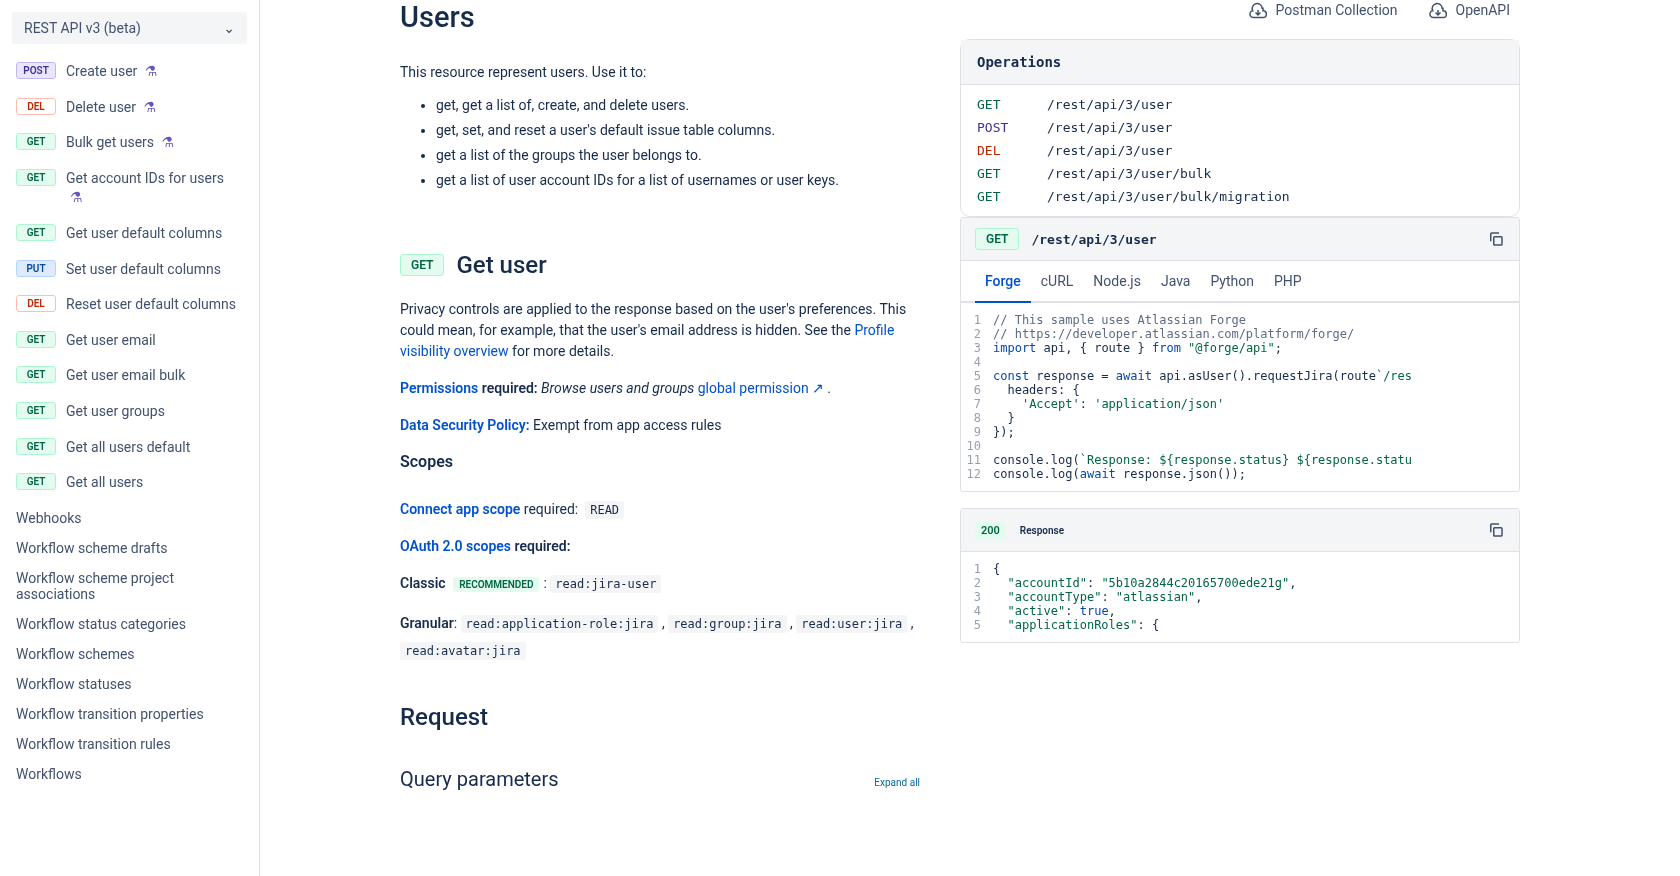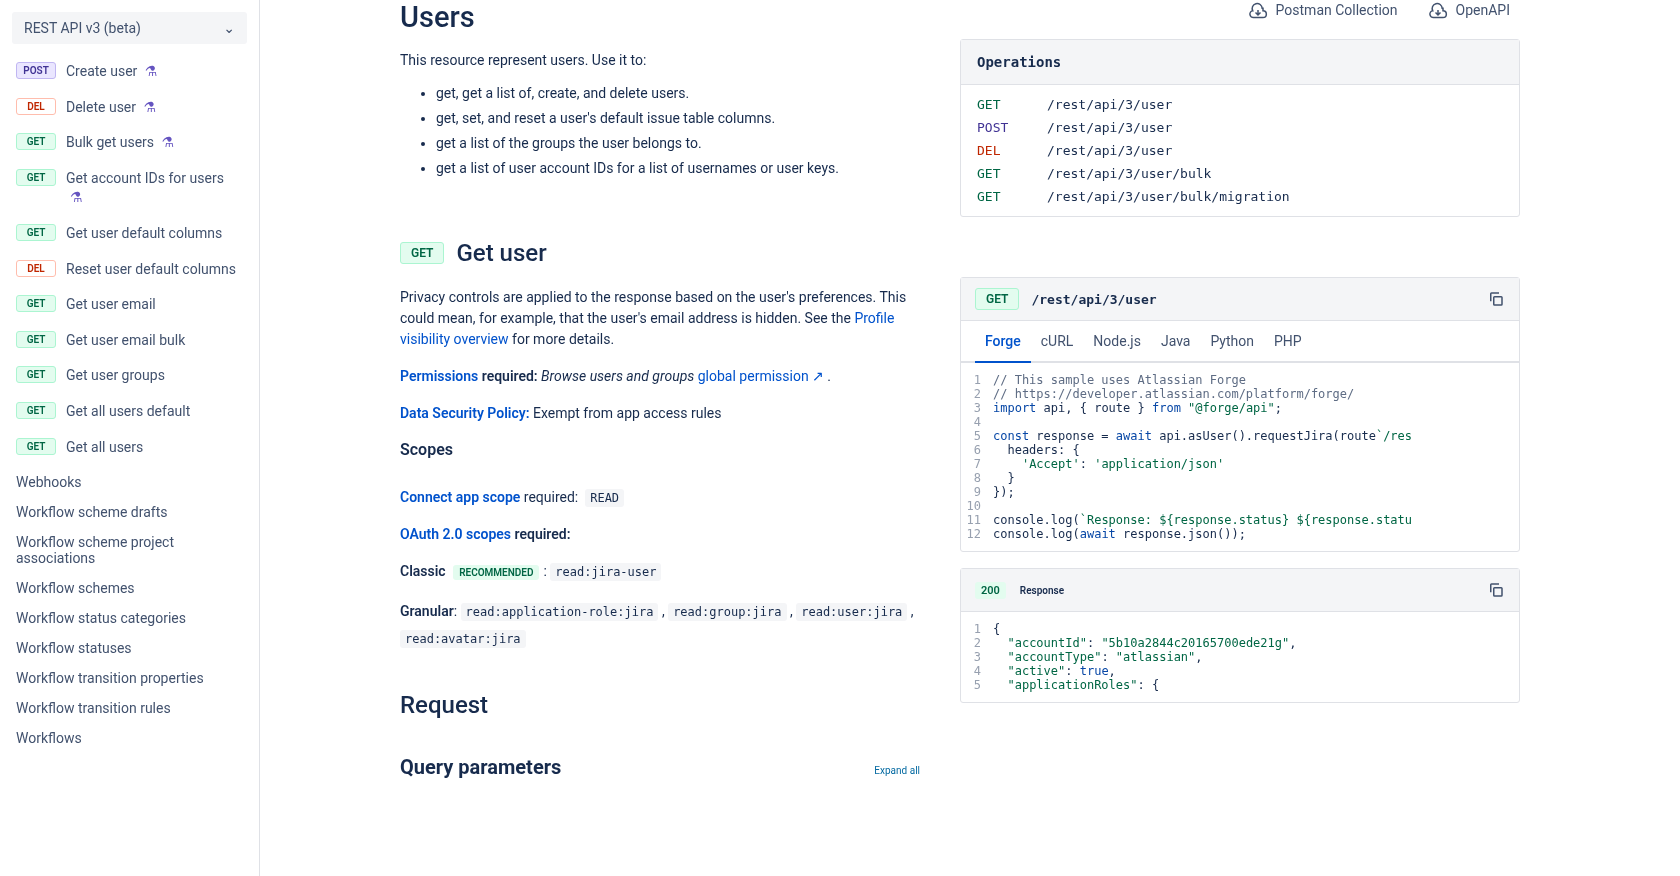--- a/index.html
+++ b/index.html
@@ -11,46 +11,46 @@
 .method{display:inline-block;font-size:10px;font-weight:600;padding:2px 6px;border:1px solid;border-radius:3px;margin-right:10px;min-width:40px;text-align:center;flex-shrink:0}
 .method.get{color:#006644;border-color:#abf5d1;background:#e3fcef}
 .method.post{color:#403294;border-color:#c0b6f2;background:#eae6ff}
 .method.del{color:#bf2600;border-color:#ffbdad;background:#fff}
 .method.put{color:#0747a6;border-color:#b3d4ff;background:#deebff}
 .nav-label{color:#42526e;line-height:1.4}
 .flask{color:#6554c0;margin-left:4px}
 .main{flex:1;display:flex;padding:0 0 0 140px;height:876px;overflow:hidden}
 .content{flex:1;max-width:560px;padding-right:40px}
 .right-panel{width:560px;flex-shrink:0}
-h1{font-size:29px;font-weight:500;color:#172b4d;margin-bottom:16px}
+h1{font-size:29px;font-weight:500;color:#172b4d;margin-bottom:28px}
 .intro{color:#172b4d;margin-bottom:12px;line-height:1.5}
 ul.bullets{margin-left:36px;margin-bottom:20px}
 ul.bullets li{margin-bottom:4px;line-height:1.5;color:#172b4d}
 .top-actions{display:flex;gap:30px;margin-bottom:19px;justify-content:flex-end;padding-right:10px}
 .top-action{display:flex;align-items:center;gap:8px;color:#42526e;font-size:14px;cursor:pointer}
-.ops-panel{border:1px solid #dfe1e6;border-radius:3px;margin-bottom:60px}
+.ops-panel{border:1px solid #dfe1e6;border-radius:10px;}
 .ops-header{background:#f4f5f7;padding:14px 16px;font-family:ui-monospace,Menlo,monospace;font-size:14px;font-weight:600;color:#172b4d;border-bottom:1px solid #dfe1e6}
 .ops-body{padding:8px 16px;max-height:140px;overflow:hidden}
 .op-row{display:flex;gap:30px;padding:4px 0;font-family:ui-monospace,Menlo,monospace;font-size:13px}
 .op-method{width:40px;flex-shrink:0}
 .op-method.get{color:#006644}
 .op-method.post{color:#403294}
 .op-method.del{color:#bf2600}
 .op-path{color:#172b4d}
 .section-title{display:flex;align-items:center;gap:12px;margin-top:60px;margin-bottom:20px}
 .section-title h2{font-size:24px;font-weight:500}
 .method-big{font-size:12px;padding:3px 10px;border:1px solid #abf5d1;background:#e3fcef;color:#006644;border-radius:3px;font-weight:600}
 p{margin-bottom:16px;line-height:1.5;color:#172b4d}
 a,.link{color:#0052cc;cursor:pointer}
 .strong{font-weight:600}
 .code-inline{font-family:ui-monospace,Menlo,monospace;font-size:12px;background:#f4f5f7;padding:2px 5px;border-radius:3px;color:#172b4d}
 .rec-badge{font-size:10px;font-weight:600;background:#e3fcef;color:#006644;padding:2px 6px;border-radius:3px;margin:0 4px}
 h3{font-size:16px;font-weight:600;margin:16px 0 28px}
 h4{font-size:24px;font-weight:500;margin-top:40px;margin-bottom:16px}
-h5{font-size:20px;font-weight:700;margin-top:16px}
+h5{font-size:20px;font-weight:400;margin-top:16px}
 .expand{color:#0369a1;font-size:10px}
 .req-header{display:flex;justify-content:space-between;align-items:baseline;margin-top:20px}
 .ep-panel{border:1px solid #dfe1e6;border-radius:3px;margin-bottom:16px}
 .ep-head{background:#f4f5f7;padding:10px 14px;display:flex;align-items:center;gap:12px;border-bottom:1px solid #dfe1e6}
 .ep-path{font-family:ui-monospace,Menlo,monospace;font-size:13px;font-weight:600;color:#172b4d;flex:1}
 .copy-icon{cursor:pointer;color:#42526e;display:flex}
 .tabs{display:flex;border-bottom:2px solid #dfe1e6;padding:0 14px}
 .tab{padding:12px 10px;font-size:14px;color:#42526e;cursor:pointer;margin-bottom:-2px;border-bottom:2px solid transparent}
 .tab.active{color:#0052cc;border-bottom-color:#0052cc;font-weight:500}
 .code-block{font-family:ui-monospace,Menlo,monospace;font-size:12px;padding:10px 0;overflow:hidden;white-space:nowrap}
@@ -88,20 +88,24 @@
       </div>
       <div class="nav-item">
         <span class="method get">GET</span>
         <span class="nav-label">Get account IDs for users <span class="flask">⚗</span></span>
       </div>
       <div class="nav-item">
         <span class="method get">GET</span>
         <span class="nav-label">Get user default columns</span>
       </div>
       <div class="nav-item">
+        <span class="method put">PUT</span>
+        <span class="nav-label">Set user default columns</span>
+      </div>
+      <div class="nav-item">
         <span class="method del">DEL</span>
         <span class="nav-label">Reset user default columns</span>
       </div>
       <div class="nav-item">
         <span class="method get">GET</span>
         <span class="nav-label">Get user email</span>
       </div>
       <div class="nav-item">
         <span class="method get">GET</span>
         <span class="nav-label">Get user email bulk</span>
@@ -116,22 +120,22 @@
       </div>
       <div class="nav-item">
         <span class="method get">GET</span>
         <span class="nav-label">Get all users</span>
       </div>
     </div>
   <div id="nav-plain">
       <div class="nav-item-plain">Webhooks</div>
       <div class="nav-item-plain">Workflow scheme drafts</div>
       <div class="nav-item-plain">Workflow scheme project associations</div>
+      <div class="nav-item-plain">Workflow status categories</div>
       <div class="nav-item-plain">Workflow schemes</div>
-      <div class="nav-item-plain">Workflow status categories</div>
       <div class="nav-item-plain">Workflow statuses</div>
       <div class="nav-item-plain">Workflow transition properties</div>
       <div class="nav-item-plain">Workflow transition rules</div>
       <div class="nav-item-plain">Workflows</div>
     </div>
 </div>
 
 <div class="main">
   <div class="content">
     <h1>Users</h1>

